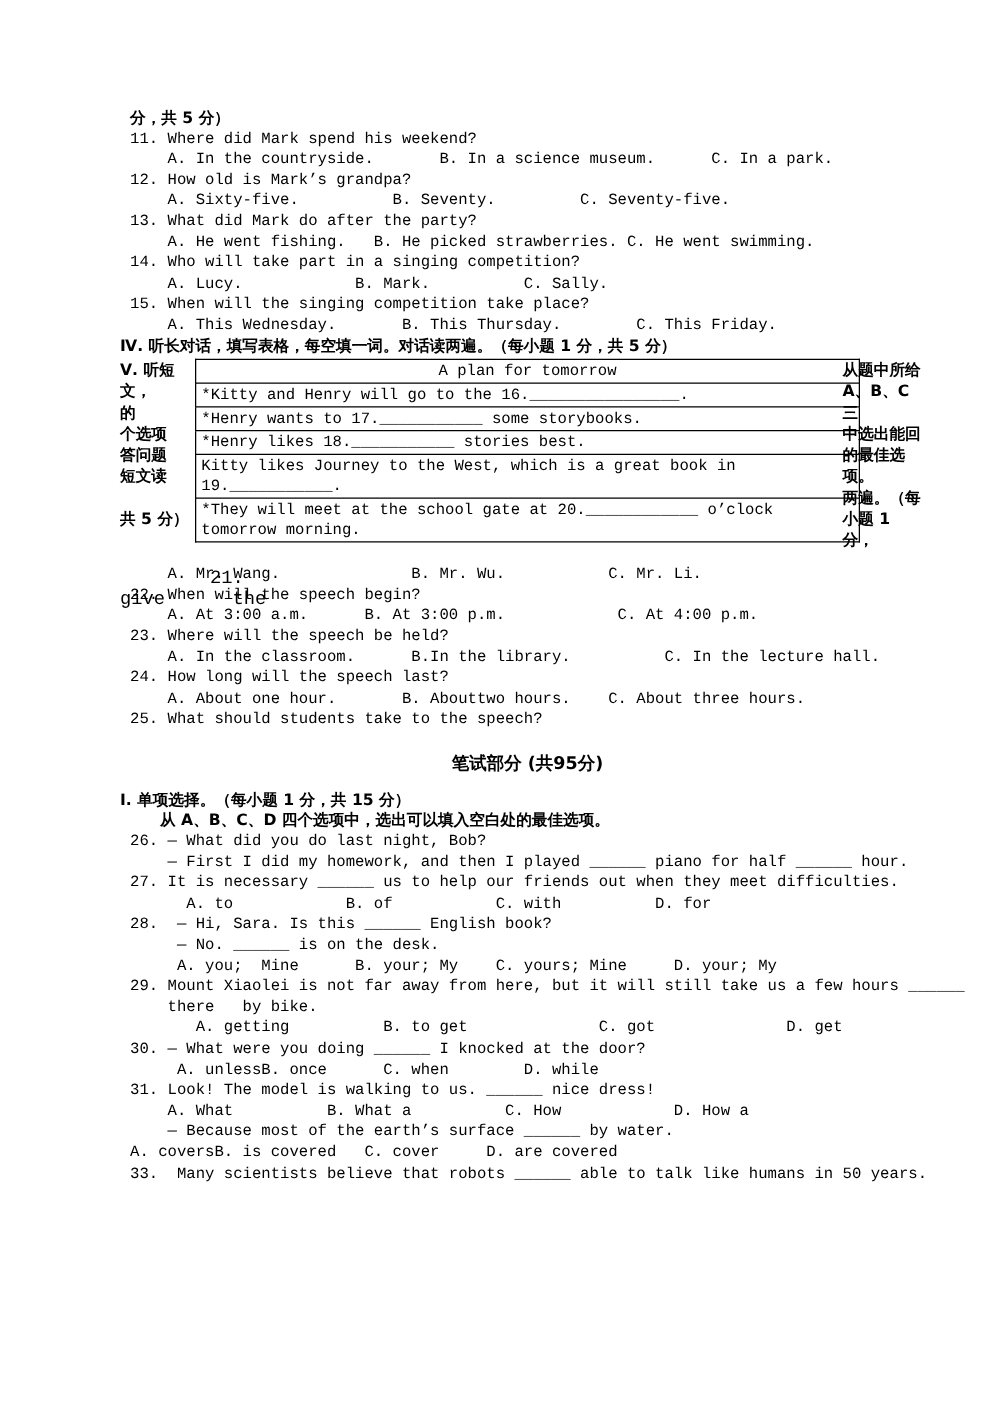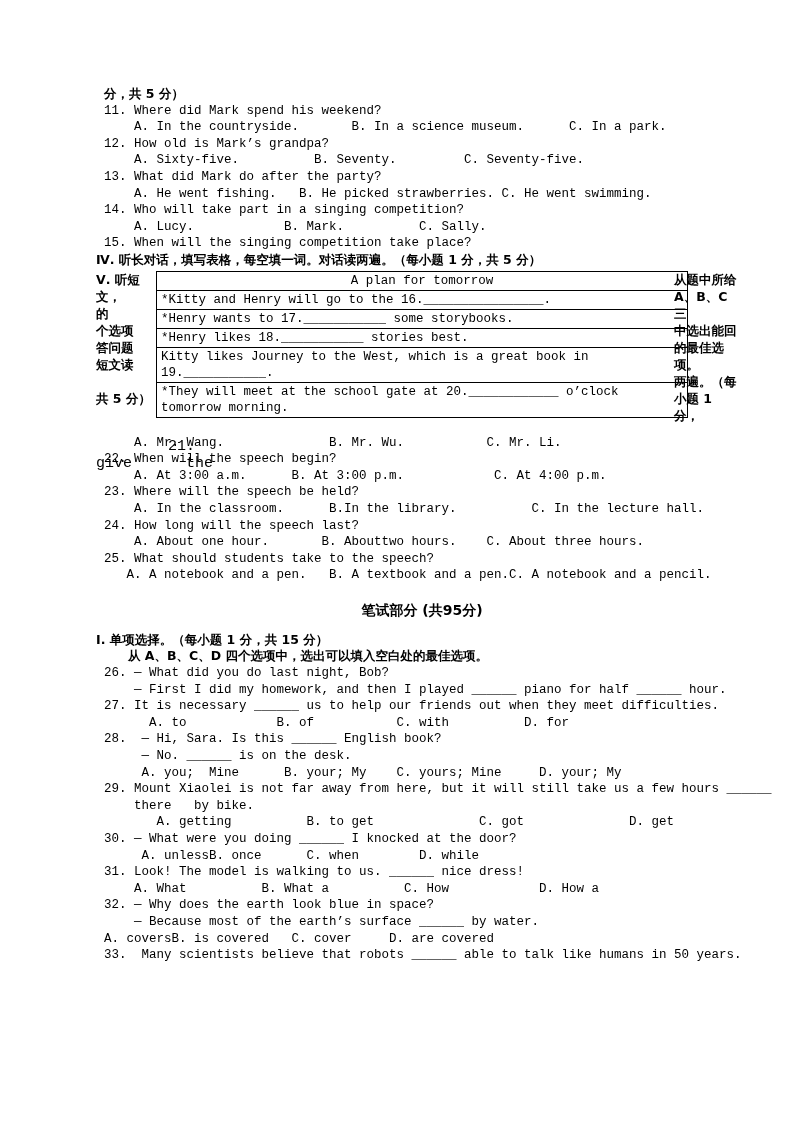--- a/index.html
+++ b/index.html
@@ -40,20 +40,21 @@
     <div>
       <div class="q">11. Where did Mark spend his weekend?</div>
       <div class="opts">    A. In the countryside.       B. In a science museum.      C. In a park.</div>
       <div class="q">12. How old is Mark’s grandpa?</div>
       <div class="opts">    A. Sixty-five.          B. Seventy.         C. Seventy-five.</div>
       <div class="q">13. What did Mark do after the party?</div>
       <div class="opts">    A. He went fishing.   B. He picked strawberries. C. He went swimming.</div>
       <div class="q">14. Who will take part in a singing competition?</div>
       <div class="opts">    A. Lucy.            B. Mark.          C. Sally.</div>
       <div class="q">15. When will the singing competition take place?</div>
+      <div class="opts">    A. This Wednesday.       B. This Thursday.        C. This Friday.</div>
     </div>
 
     <div style="position:relative;margin-left:-8px;">
       <div class="ln cjk">Ⅳ. 听长对话，填写表格，每空填一词。对话读两遍。（每小题 1 分，共 5 分）</div>
     </div>
 
     <div class="sec5wrap" style="height:200px;margin-left:-8px;">
       <div class="leftlab" style="white-space:pre-line;">Ⅴ. 听短文，
 的
 个选项
@@ -97,21 +98,20 @@
 
     <div style="margin-top:-36px;">
       <div class="opts">    A. Mr. Wang.              B. Mr. Wu.           C. Mr. Li.</div>
       <div class="q">22. When will the speech begin?</div>
       <div class="opts">    A. At 3:00 a.m.      B. At 3:00 p.m.            C. At 4:00 p.m.</div>
       <div class="q">23. Where will the speech be held?</div>
       <div class="opts">    A. In the classroom.      B.In the library.          C. In the lecture hall.</div>
       <div class="q">24. How long will the speech last?</div>
       <div class="opts">    A. About one hour.       B. Abouttwo hours.    C. About three hours.</div>
       <div class="q">25. What should students take to the speech?</div>
-      <div class="opts">   A. A notebook and a pen.   B. A textbook and a pen.C. A notebook and a pencil.</div>
     </div>
 
     <div class="bigtitle" style="margin-top:18px;margin-bottom:12px;">笔试部分 (共95分)</div>
 
     <div class="ln cjk" style="margin-left:-8px;">Ⅰ. 单项选择。（每小题 1 分，共 15 分）</div>
     <div class="ln cjk" style="margin-left:24px;">从 A、B、C、D 四个选项中，选出可以填入空白处的最佳选项。</div>
 
     <div>
       <div class="q">26. — What did you do last night, Bob?</div>
       <div class="q">    — First I did my homework, and then I played ______ piano for half ______ hour.</div>
@@ -126,21 +126,20 @@
       <div class="q">29. Mount Xiaolei is not far away from here, but it will still take us a few hours ______</div>
       <div class="q">    there   by bike.</div>
       <div class="opts">       A. getting          B. to get              C. got              D. get</div>
 
       <div class="q">30. — What were you doing ______ I knocked at the door?</div>
       <div class="opts">     A. unlessB. once      C. when        D. while</div>
 
       <div class="q">31. Look! The model is walking to us. ______ nice dress!</div>
       <div class="opts">    A. What          B. What a          C. How            D. How a</div>
 
-      <div class="q">32. — Why does the earth look blue in space?</div>
       <div class="q">    — Because most of the earth’s surface ______ by water.</div>
       <div class="opts">A. coversB. is covered   C. cover     D. are covered</div>
 
       <div class="q">33.  Many scientists believe that robots ______ able to talk like humans in 50 years.</div>
     </div>
 
   </div>
 </div>
 
 </body></html>

